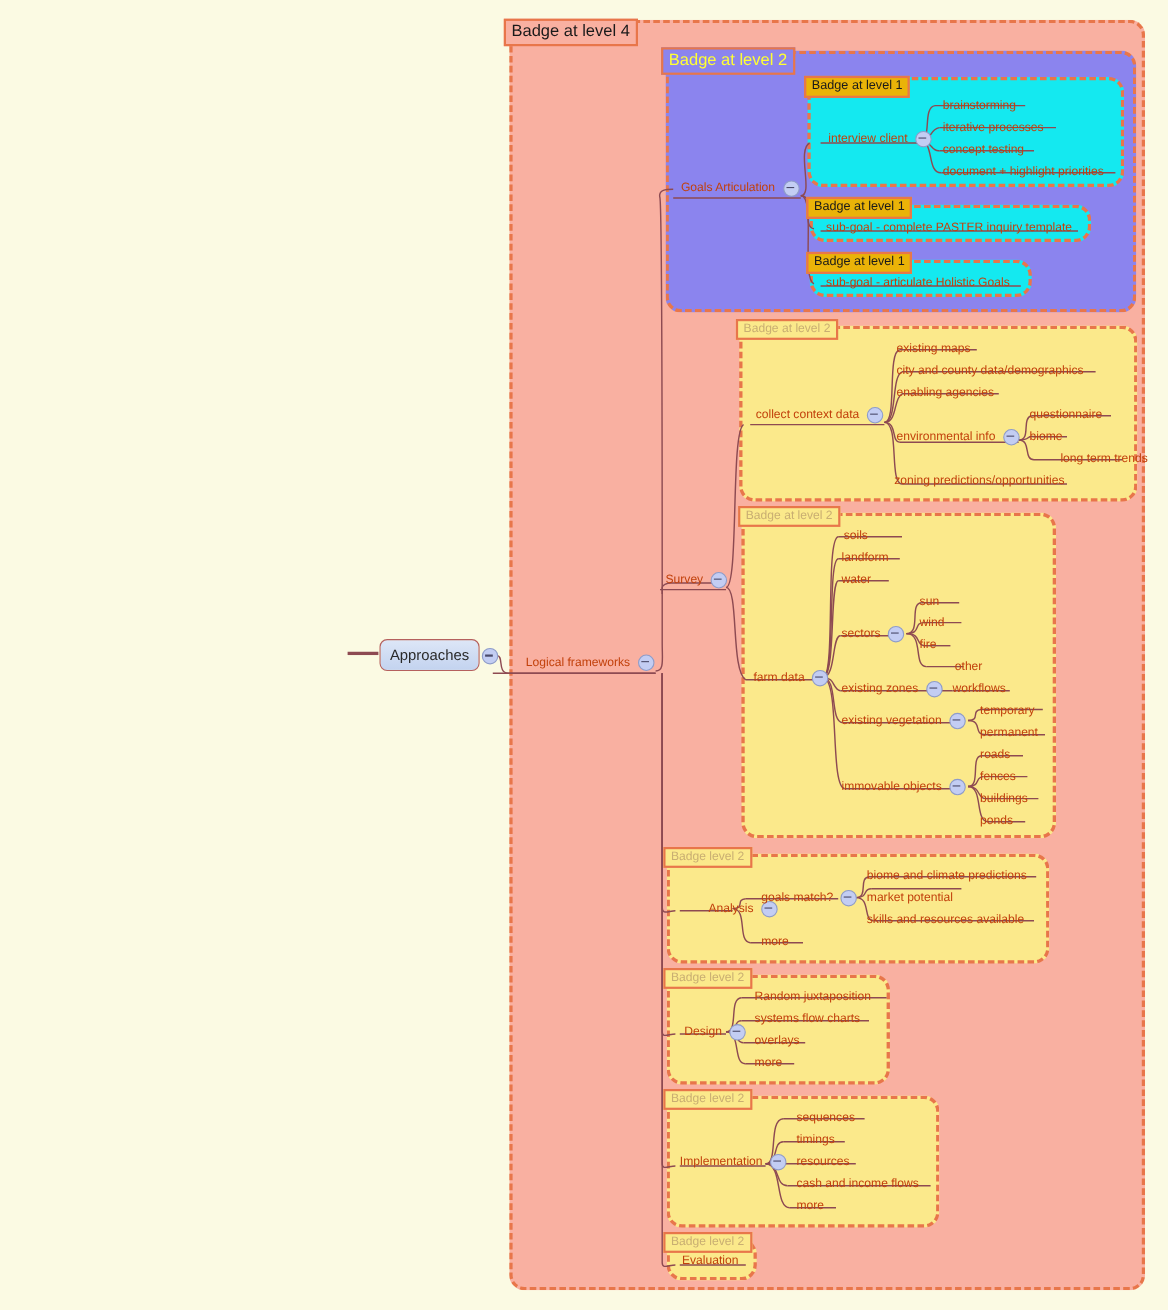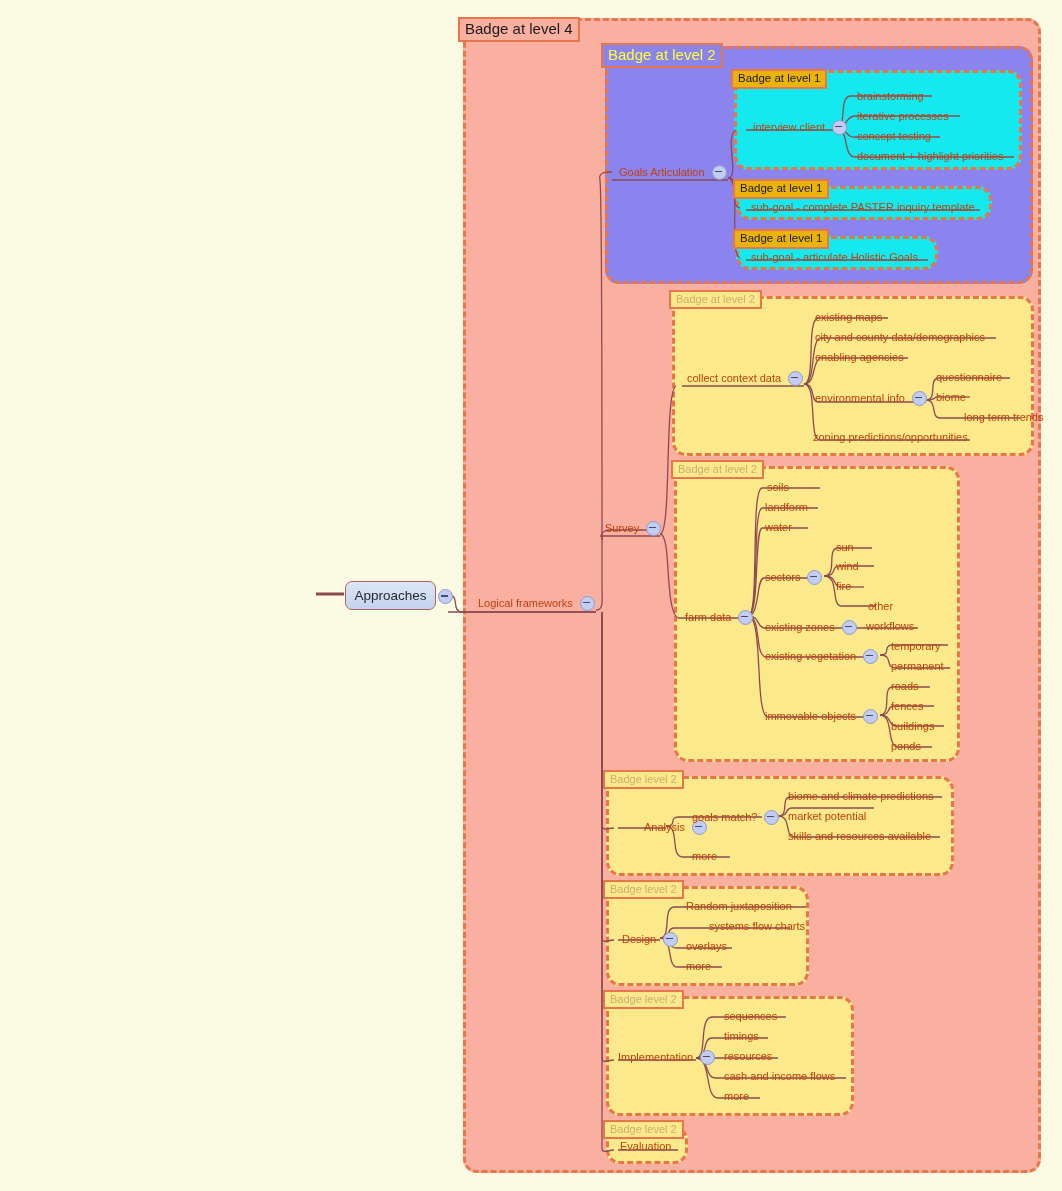--- a/index.html
+++ b/index.html
@@ -338,21 +338,21 @@
   </div>
   <div class="node" style="left:788px;top:788px;">biome and climate predictions</div>
   <div class="node" style="left:788px;top:808px;">market potential</div>
   <div class="node" style="left:788px;top:828px;">skills and resources available</div>
   <div class="node" style="left:692px;top:848px;">more</div>
 
   <div class="node" style="left:622px;top:930px;">
     <span class="lbl">Design</span><span class="tgl"></span>
   </div>
   <div class="node" style="left:686px;top:898px;">Random juxtaposition</div>
-  <div class="node" style="left:686px;top:918px;margin-left:23px;">systems flow charts</div>
+  <div class="node" style="left:686px;top:918px;">systems flow charts</div>
   <div class="node" style="left:686px;top:938px;">overlays</div>
   <div class="node" style="left:686px;top:958px;">more</div>
 
   <div class="node" style="left:618px;top:1048px;">
     <span class="lbl">Implementation</span><span class="tgl"></span>
   </div>
   <div class="node" style="left:724px;top:1008px;">sequences</div>
   <div class="node" style="left:724px;top:1028px;">timings</div>
   <div class="node" style="left:724px;top:1048px;">resources</div>
   <div class="node" style="left:724px;top:1068px;">cash and income flows</div>

